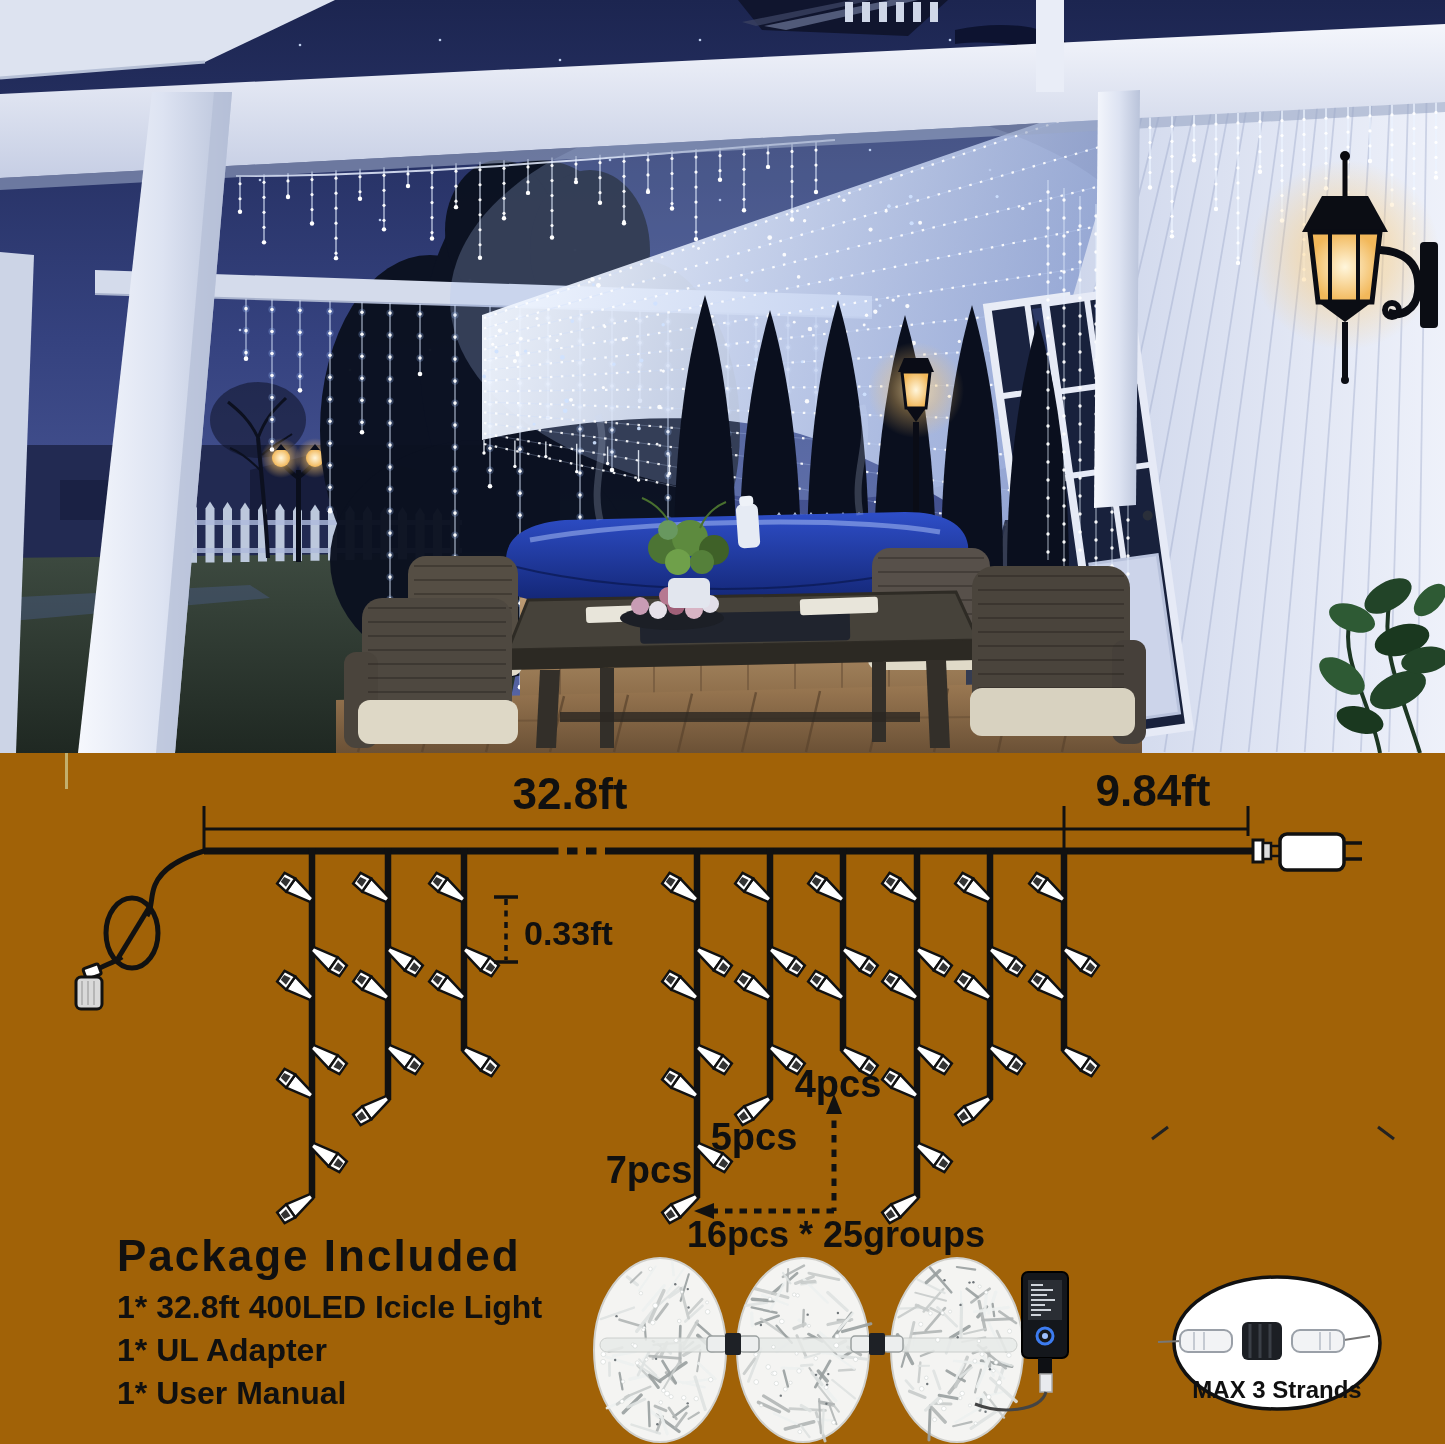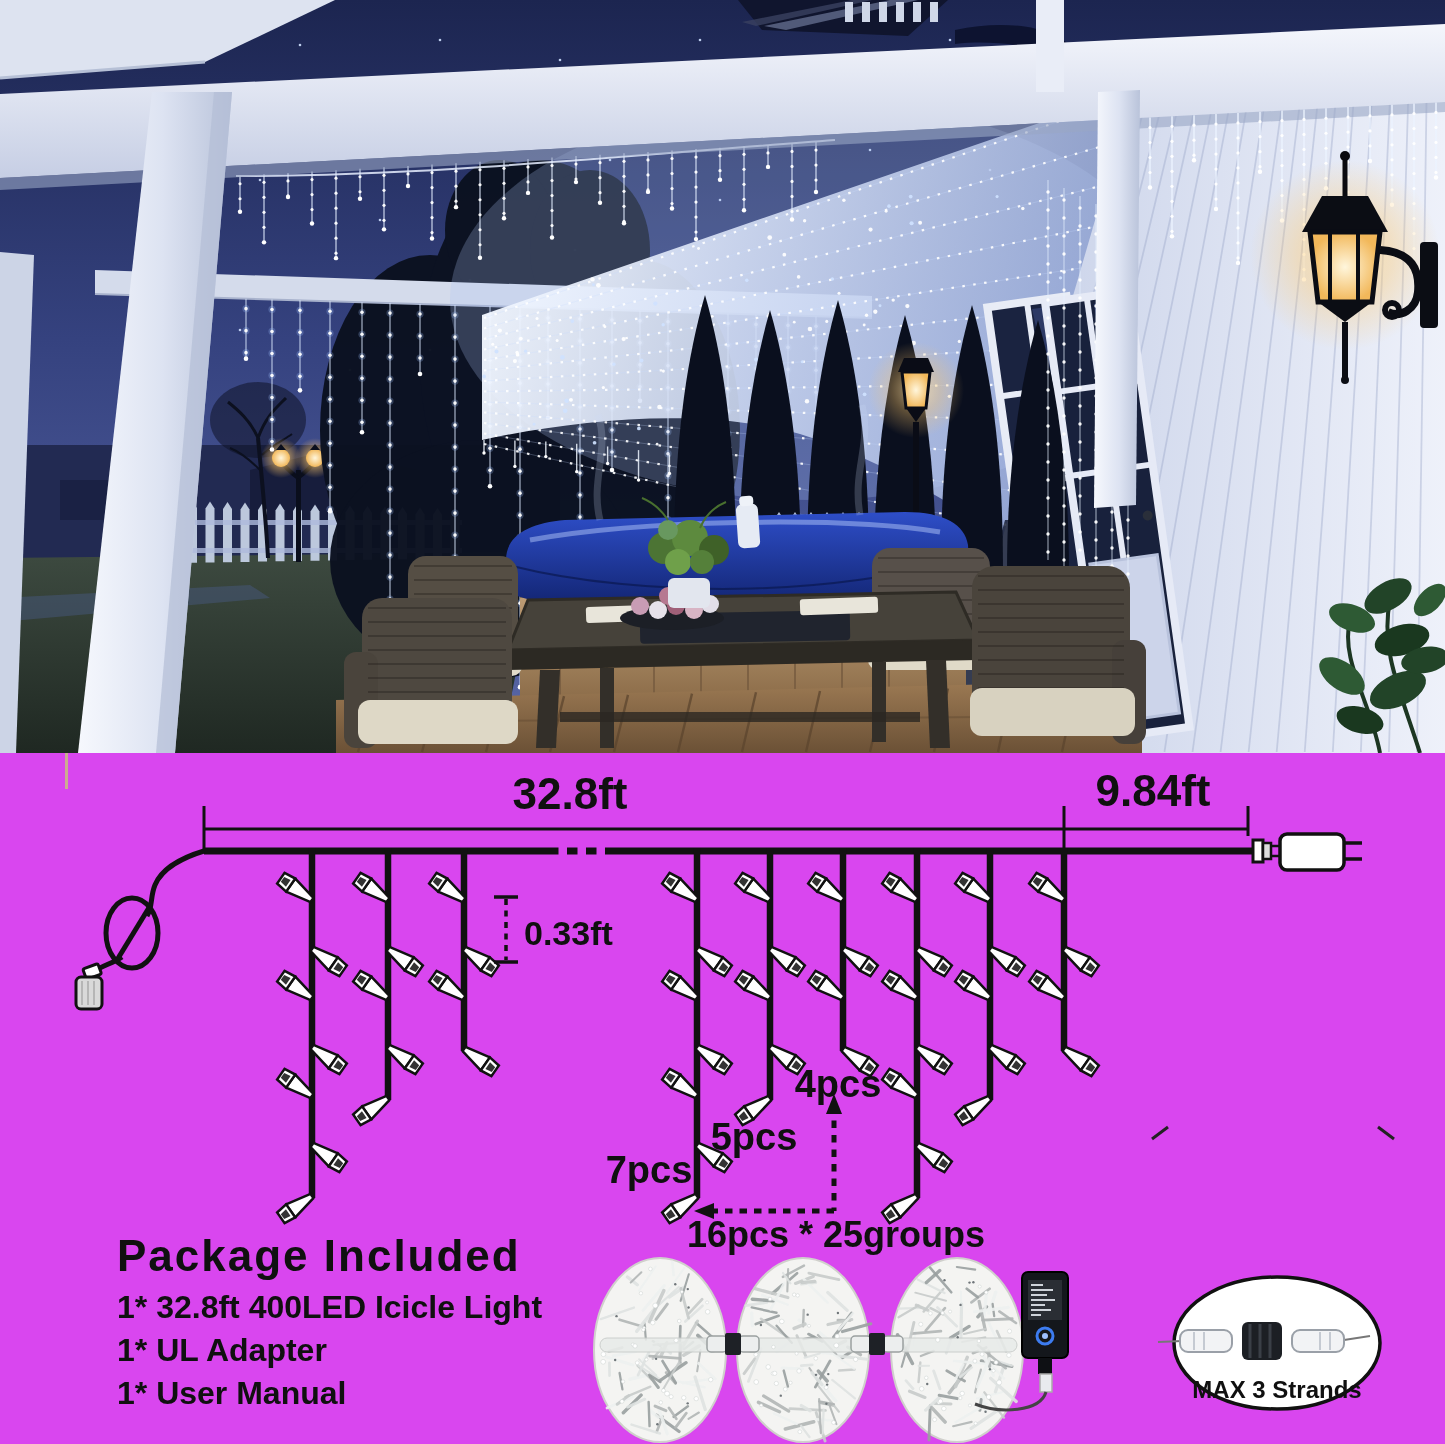--- a/index.html
+++ b/index.html
@@ -1,16 +1,16 @@
 <!DOCTYPE html>
 <html><head>
 <meta charset="utf-8">
 <style>
   html,body{margin:0;padding:0;background:#ffffff;}
-  .page{position:relative;width:1445px;height:1444px;background:#d946ef;overflow:hidden;
+  .page{position:relative;width:1445px;height:1444px;background:#a16207;overflow:hidden;
         font-family:"Liberation Sans",sans-serif;}
   .page svg{position:absolute;left:0;display:block;}
   #photo-svg{top:0;}
   #diagram-svg{top:752px;}
   .dtext{fill:#101010;font-family:"Liberation Sans",sans-serif;font-weight:bold;}
   .dline{stroke:#111;fill:none;}
 </style>
 </head>
 <body>
 

